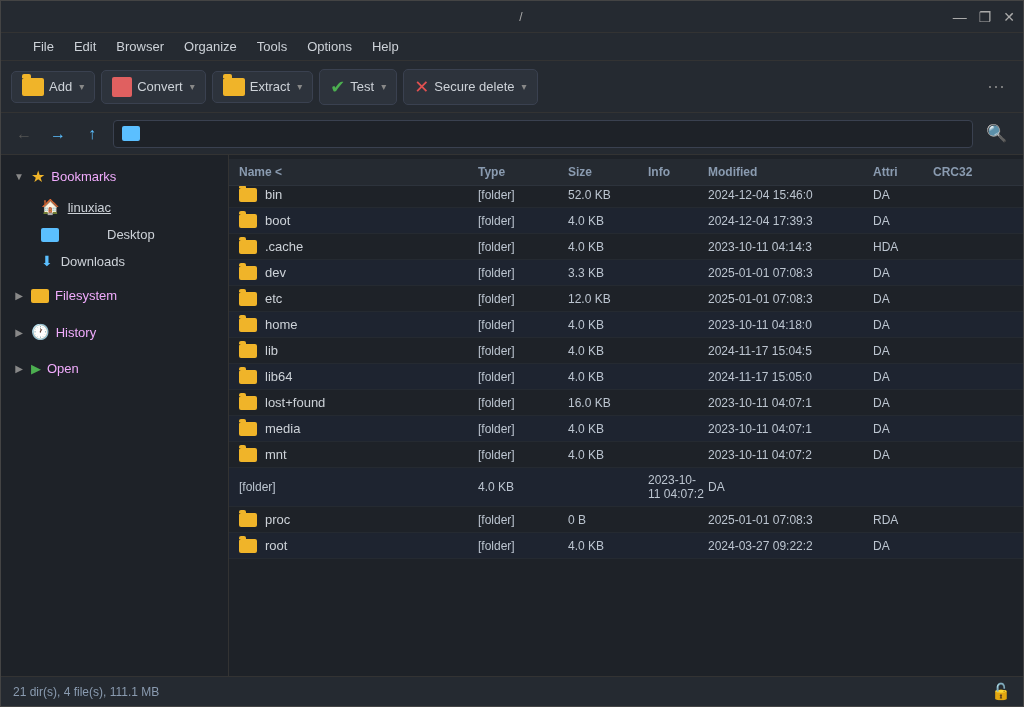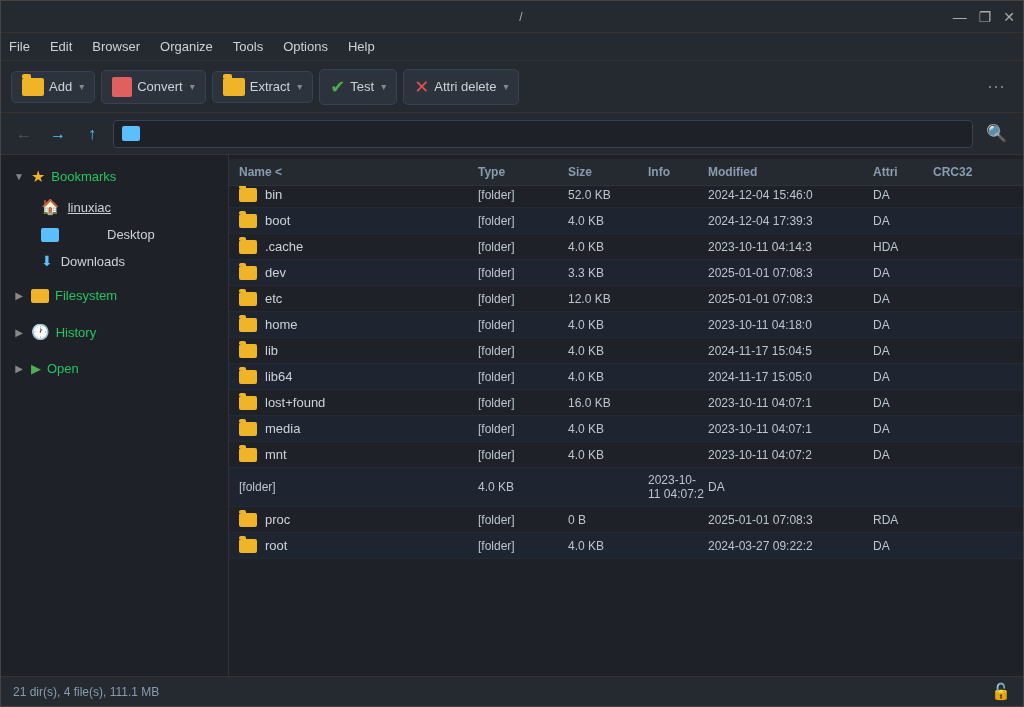--- a/index.html
+++ b/index.html
@@ -43,21 +43,21 @@
       font-size: 14px;
       cursor: pointer;
     }
 
     
     .menubar {
       background: #252a31;
       height: 28px;
       display: flex;
       align-items: center;
-      padding: 0 0;
+      padding: 0 24px;
       gap: 4px;
       border-bottom: 1px solid #333;
       flex-shrink: 0;
     }
     .menu-item {
       padding: 3px 8px;
       color: #cdd2d8;
       cursor: pointer;
       border-radius: 3px;
       font-size: 13px;
@@ -223,21 +223,21 @@
       justify-content: center;
       color: #888;
       font-size: 10px;
       flex-shrink: 0;
     }
     .sidebar-icon-star { color: #f0b429; font-size: 16px; }
     .sidebar-icon-folder { width: 18px; height: 14px; background: #5bbfff; border-radius: 2px; flex-shrink: 0; }
     .sidebar-icon-folder.yellow { background: #f0b429; }
     .sidebar-label {
       font-size: 13px;
-      color: #22c55e;
+      color: #f0abfc;
     }
     .sidebar-child {
       padding: 5px 10px 5px 36px;
       display: flex;
       align-items: center;
       gap: 8px;
       cursor: pointer;
       border-radius: 3px;
       margin: 1px 4px;
     }
@@ -369,21 +369,21 @@
     <span>Extract</span>
     <span class="toolbar-caret">▾</span>
   </button>
   <button class="toolbar-btn">
     <span class="icon-check">✔</span>
     <span>Test</span>
     <span class="toolbar-caret">▾</span>
   </button>
   <button class="toolbar-btn">
     <span class="icon-x">✕</span>
-    <span>Attri delete</span>
+    <span>Secure delete</span>
     <span class="toolbar-caret">▾</span>
   </button>
   <div class="toolbar-more">···</div>
 </div>
 
 <div class="addressbar">
   <div class="nav-btn disabled">
     <span>←</span>
   </div>
   <div class="nav-btn">

